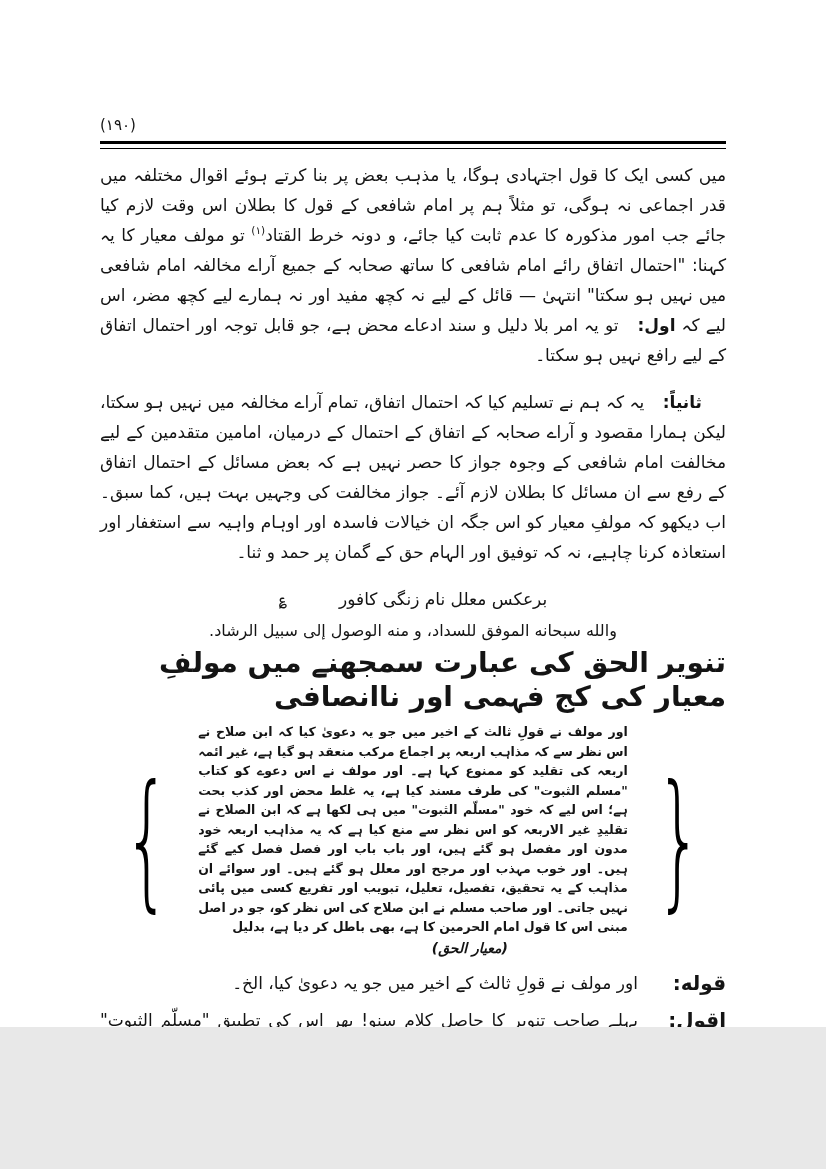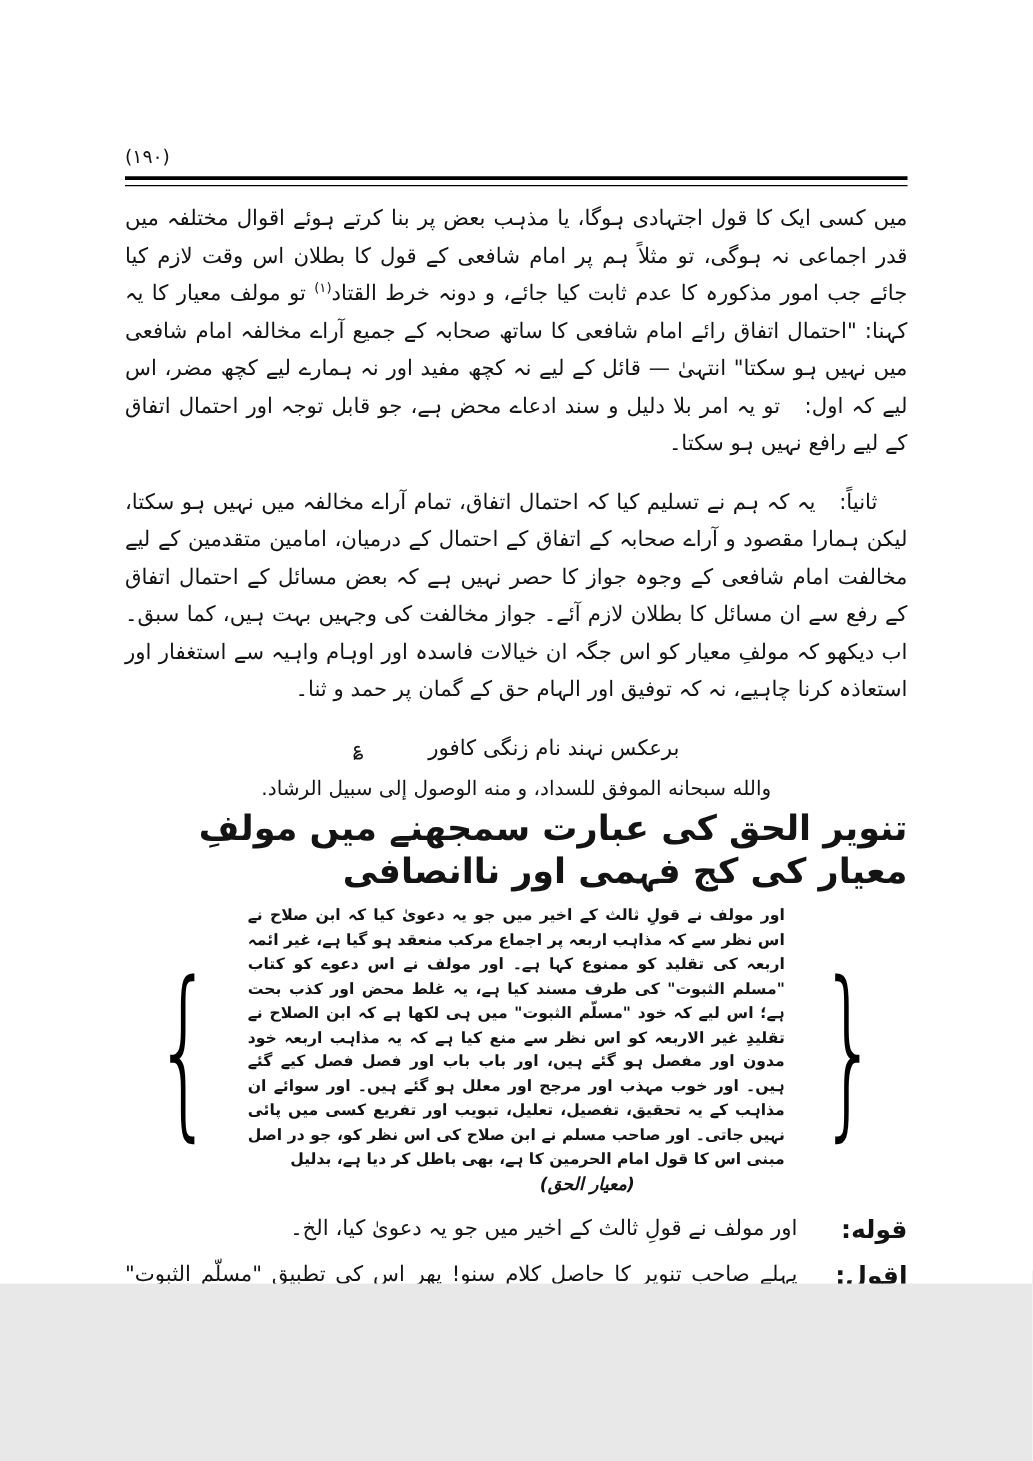--- a/index.html
+++ b/index.html
@@ -10,21 +10,21 @@
     position:relative; overflow:hidden; margin:0 auto;
   }
   .header-row { display:flex; justify-content:space-between; align-items:flex-end; direction:ltr; }
   .page-number { font-size:15px; letter-spacing:1px; }
   .book-title { font-size:16.5px; font-weight:bold; direction:rtl; }
   .rule-double-top { margin-top:7px; height:4px; border-top:3px solid #000; border-bottom:1.5px solid #000; }
 
   .body-para { direction:rtl; font-size:17px; line-height:30px; text-align:justify; }
   .para1 { margin-top:11px; }
   .para2 { margin-top:2px; text-indent:24px; }
-  .lead-bold { font-weight:normal;margin-left:13px; }
+  .lead-bold { font-weight:bold;margin-left:13px; }
   sup.fn-ref { font-size:10.5px; line-height:0; }
 
   .verse-row { display:flex; direction:ltr; justify-content:center; align-items:center; gap:52px;
                font-size:17px; line-height:30px; margin-top:3px; direction:ltr; }
   .verse-marker { font-size:14px; }
   .verse-text { direction:rtl; }
   .arabic-line { text-align:center; direction:rtl; font-size:16px; line-height:30px; margin-top:2px; }
 
   .section-heading { text-align:right; direction:rtl; font-weight:bold; font-size:28px;
                      line-height:34px; margin-top:0; }
@@ -54,21 +54,21 @@
   </div>
 
   <div class="rule-double-top"></div>
 
   <p class="body-para para1"><span>میں کسی ایک کا قول اجتہادی ہوگا، یا مذہب بعض پر بنا کرتے ہوئے اقوال مختلفہ میں قدر اجماعی نہ ہوگی، تو مثلاً ہم پر امام شافعی کے قول کا بطلان اس وقت لازم کیا جائے جب امور مذکورہ کا عدم ثابت کیا جائے، و دونہ خرط القتاد</span><sup class="fn-ref">(۱)</sup><span> تو مولف معیار کا یہ کہنا: "احتمال اتفاق رائے امام شافعی کا ساتھ صحابہ کے جمیع آراے مخالفہ امام شافعی میں نہیں ہو سکتا" انتہیٰ — قائل کے لیے نہ کچھ مفید اور نہ ہمارے لیے کچھ مضر، اس لیے کہ </span><span class="lead-bold">اول:</span><span> تو یہ امر بلا دلیل و سند ادعاے محض ہے، جو قابل توجہ اور احتمال اتفاق کے لیے رافع نہیں ہو سکتا۔</span></p>
 
   <p class="body-para para2"><span class="lead-bold">ثانیاً:</span><span> یہ کہ ہم نے تسلیم کیا کہ احتمال اتفاق، تمام آراے مخالفہ میں نہیں ہو سکتا، لیکن ہمارا مقصود و آراے صحابہ کے اتفاق کے احتمال کے درمیان، امامین متقدمین کے لیے مخالفت امام شافعی کے وجوہ جواز کا حصر نہیں ہے کہ بعض مسائل کے احتمال اتفاق کے رفع سے ان مسائل کا بطلان لازم آئے۔ جواز مخالفت کی وجہیں بہت ہیں، کما سبق۔ اب دیکھو کہ مولفِ معیار کو اس جگہ ان خیالات فاسدہ اور اوہام واہیہ سے استغفار اور استعاذہ کرنا چاہیے، نہ کہ توفیق اور الہام حق کے گمان پر حمد و ثنا۔</span></p>
 
   <div class="verse-row">
     <span class="verse-marker">؏</span>
-    <span class="verse-text">برعکس نہند نام زنگی کافور</span>
+    <span class="verse-text">برعکس معلل نام زنگی کافور</span>
   </div>
 
   <div class="arabic-line">والله سبحانه الموفق للسداد، و منه الوصول إلى سبيل الرشاد.</div>
 
   <div class="section-heading">تنویر الحق کی عبارت سمجھنے میں مولفِ معیار کی کج فہمی اور ناانصافی</div>
 
   <div class="quote-wrap">
     <span class="brace">{</span>
     <div class="quote-inner">
       <div class="quote-text">اور مولف نے قولِ ثالث کے اخیر میں جو یہ دعویٰ کیا کہ ابن صلاح نے اس نظر سے کہ مذاہب اربعہ پر اجماع مرکب منعقد ہو گیا ہے، غیر ائمہ اربعہ کی تقلید کو ممنوع کہا ہے۔ اور مولف نے اس دعوے کو کتاب "مسلم الثبوت" کی طرف مسند کیا ہے، یہ غلط محض اور کذب بحت ہے؛ اس لیے کہ خود "مسلّم الثبوت" میں ہی لکھا ہے کہ ابن الصلاح نے تقلیدِ غیر الاربعہ کو اس نظر سے منع کیا ہے کہ یہ مذاہب اربعہ خود مدون اور مفصل ہو گئے ہیں، اور باب باب اور فصل فصل کیے گئے ہیں۔ اور خوب مہذب اور مرجح اور معلل ہو گئے ہیں۔ اور سوائے ان مذاہب کے یہ تحقیق، تفصیل، تعلیل، تبویب اور تفریع کسی میں پائی نہیں جاتی۔ اور صاحب مسلم نے ابن صلاح کی اس نظر کو، جو در اصل مبنی اس کا قول امام الحرمین کا ہے، بھی باطل کر دیا ہے، بدلیل</div>

